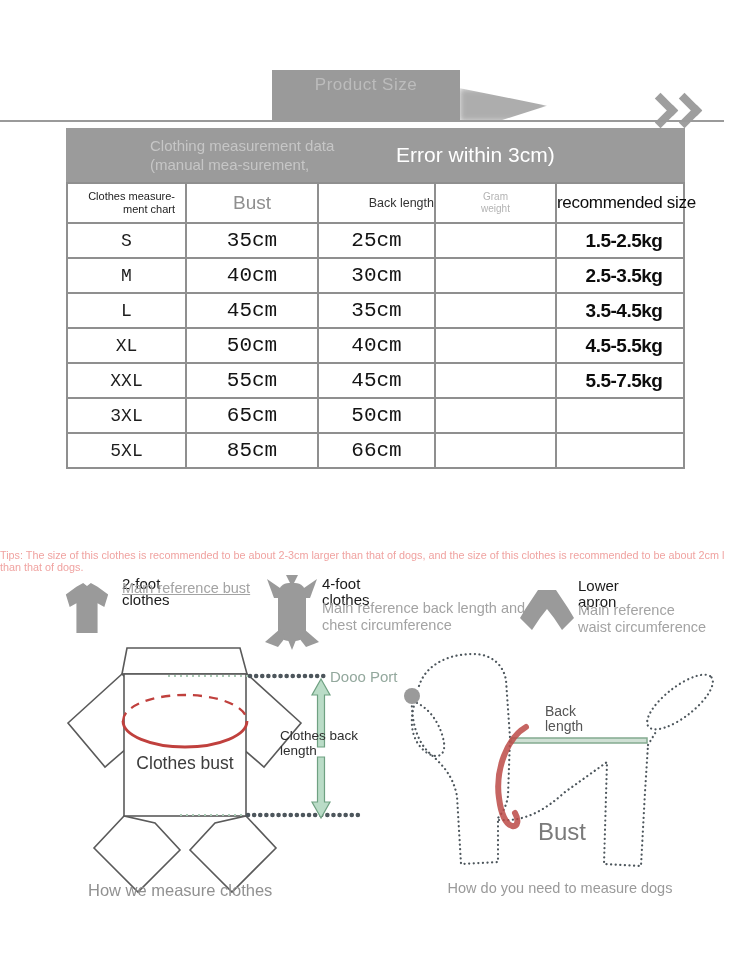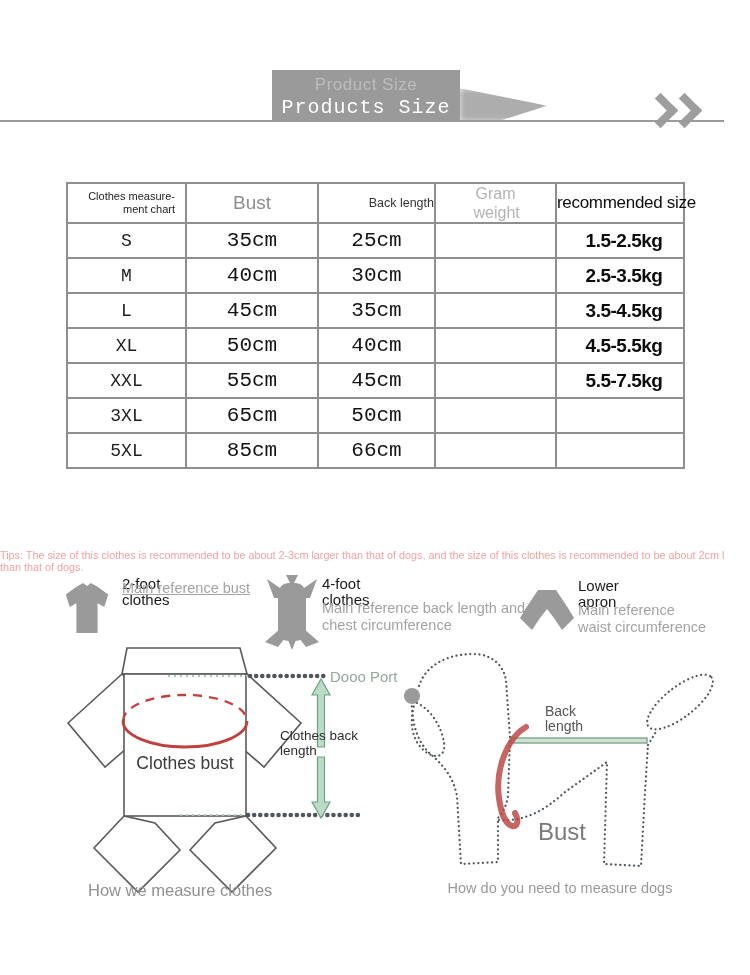--- a/index.html
+++ b/index.html
@@ -30,21 +30,21 @@
   
   table.size{position:absolute;left:66px;top:182px;width:619px;border-collapse:collapse;
              table-layout:fixed;background:#fff;}
   table.size td,table.size th{border:2px solid #8f8f8f;padding:0;overflow:visible;}
   table.size th{height:38px;font-weight:normal;}
   table.size td{height:33px;text-align:center;vertical-align:middle;}
   .h-chart{font-size:11px;color:#222;text-align:left;}
   .h-chart span{display:inline-block;width:96px;padding-left:11px;line-height:1.2;text-align:right;}
   .h-bust{font-size:19px;color:#8f8f8f;text-align:center;}
   .h-back{font-size:12.5px;color:#333;text-align:right;}
-  .h-gram{font-size:16px;color:#b3b3b3;text-align:center;}
+  .h-gram{font-size:10px;color:#b3b3b3;text-align:center;}
   .h-gram span{display:inline-block;width:44px;line-height:1.2;}
   .h-rec{font-size:17px;font-weight:bold;color:#0d0d0d;text-align:left;white-space:nowrap;
          letter-spacing:-0.3px;}
   .c-size{font-family:"Liberation Mono",monospace;font-size:18px;color:#1d1d1d;}
   .c-cm{font-family:"Liberation Mono",monospace;font-size:21px;color:#141414;}
   .c-rec{font-weight:bold;font-size:19px;color:#0c0c0c;text-align:left;padding-left:8px !important;
          letter-spacing:-0.5px;}
 
   
   .tips{position:absolute;left:0;top:549px;width:750px;text-align:left;font-size:10.8px;
@@ -61,28 +61,31 @@
   .cap2{fill:#9a9a9a;font-size:14.5px;}
 </style>
 </head>
 <body>
 
 <div id="page">
 
   <div class="hdr-shadow"></div>
   <div class="hdr-box">
     <span class="hdr-small">Product Size</span>
-    <span class="hdr-big">Products Size</span>
   </div>
   <div class="chevrons">
     <span class="chev c1"></span>
     <span class="chev c2"></span>
   </div>
   <div class="top-line"></div>
 
+  <div class="banner">
+    <span class="banner-l">Clothing measurement data (manual mea-surement,</span>
+    <span class="banner-r">Error within 3cm)</span>
+  </div>
 
   <table class="size">
     <colgroup>
         <col style="width:119px">
         <col style="width:132px">
         <col style="width:117px">
         <col style="width:121px">
         <col style="width:128px">
       </colgroup>
     <tbody>

